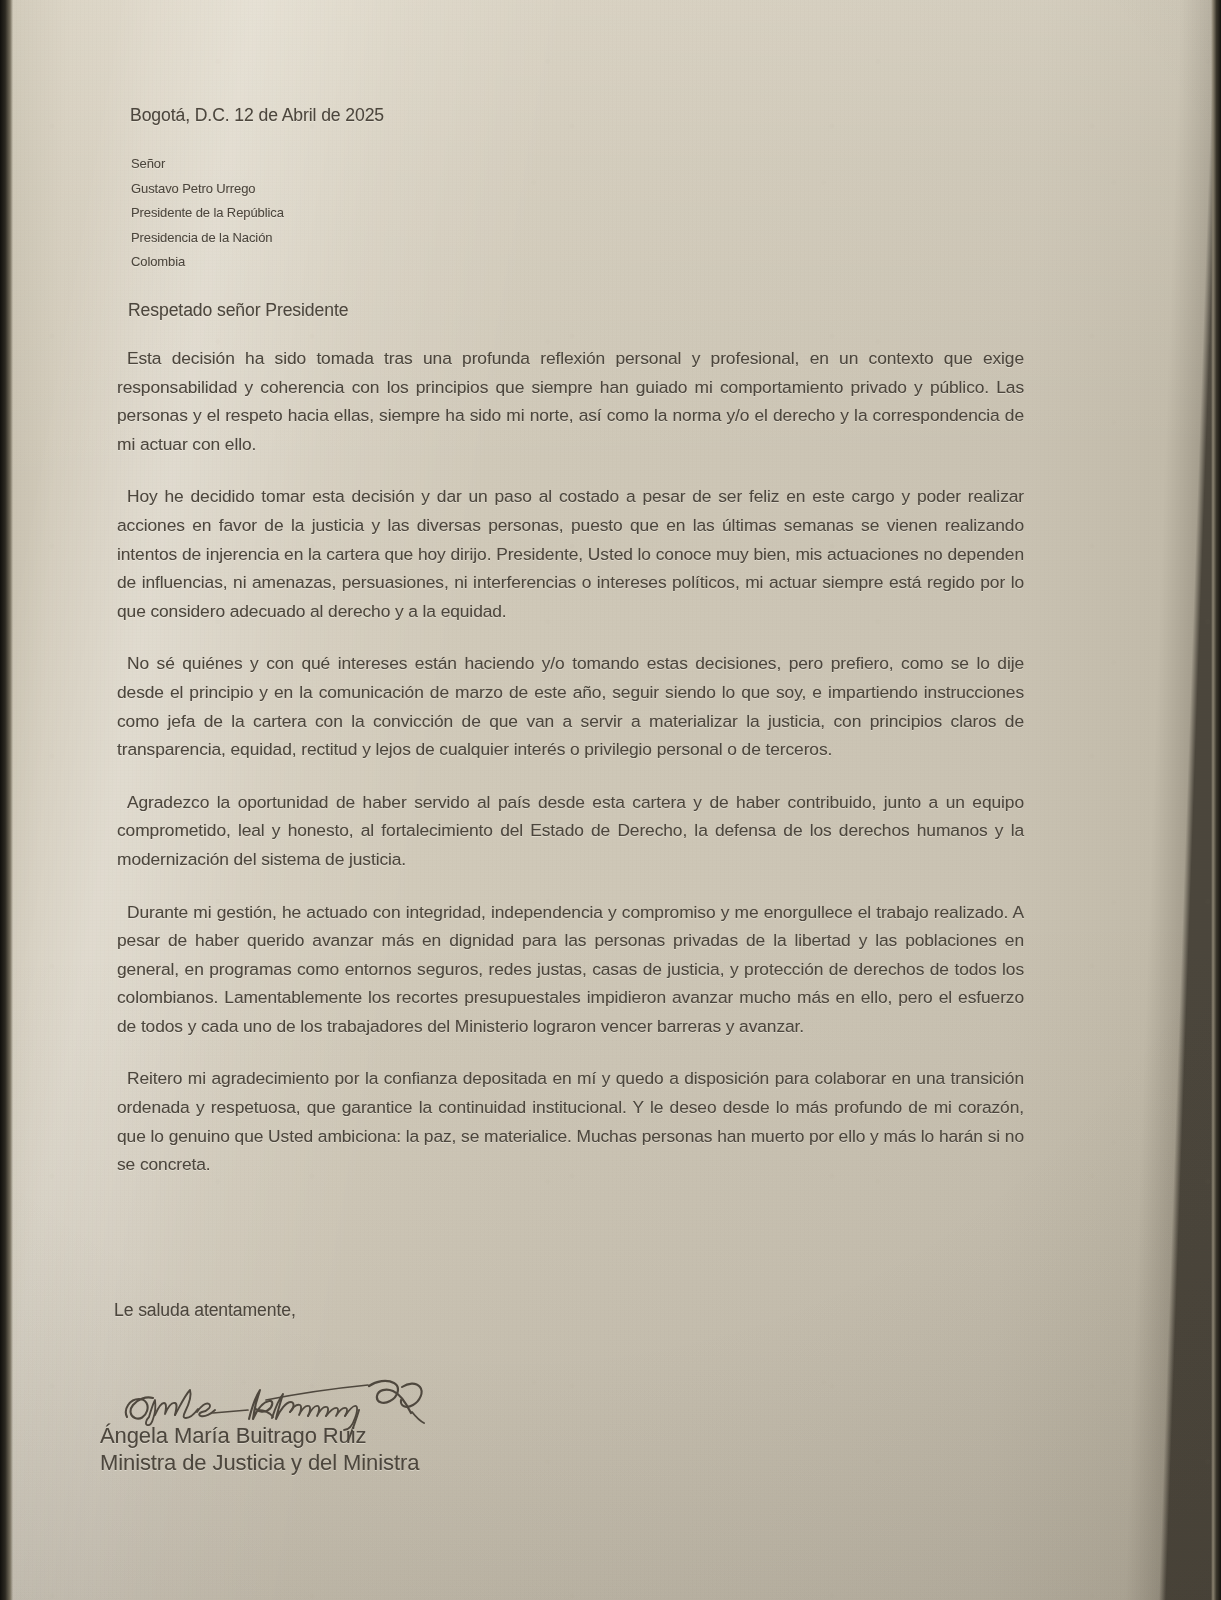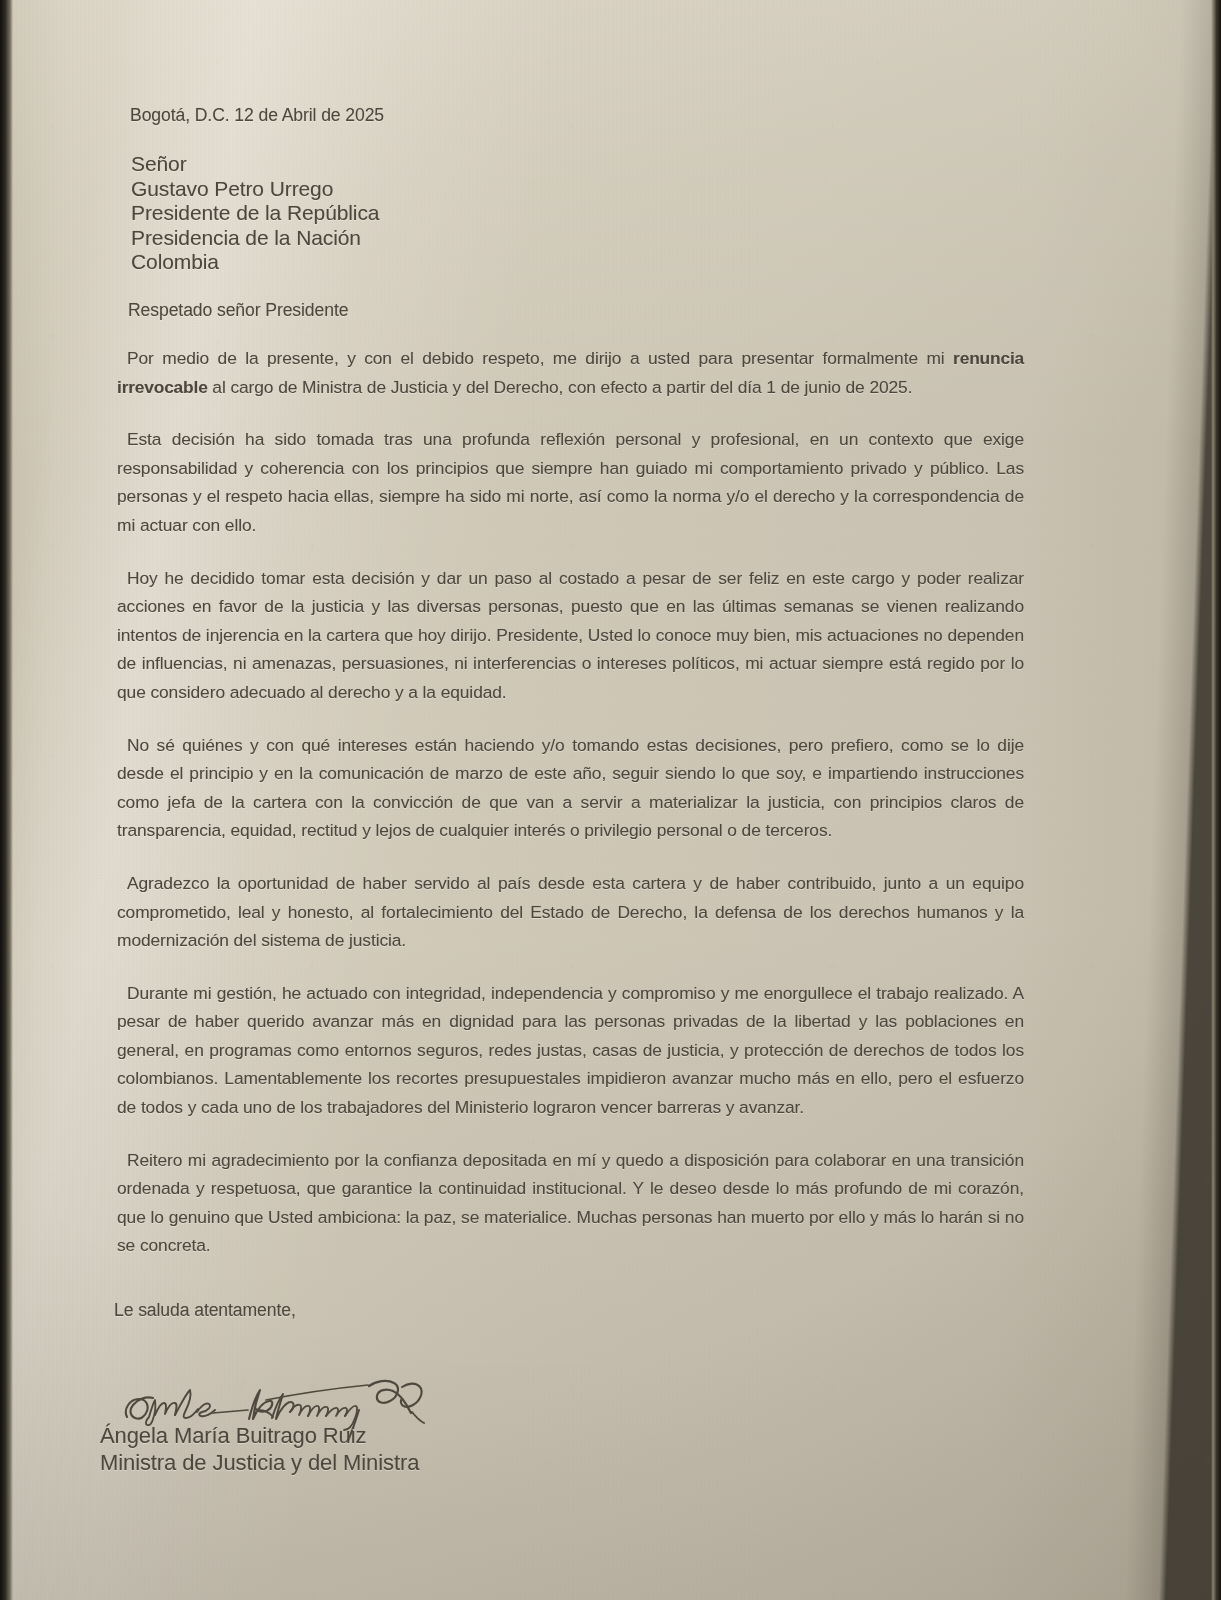--- a/index.html
+++ b/index.html
@@ -109,21 +109,21 @@
   .datum {
     position: absolute;
     left: 130px; top: 107px;
     font-size: 17.6px;
     white-space: nowrap;
   }
 
   .addressee {
     position: absolute;
     left: 131px; top: 152px;
-    font-size: 21px;
+    font-size: 13px;
     line-height: 24.5px;
   }
   .addressee div { white-space: nowrap; }
 
   .salutation {
     position: absolute;
     left: 128px; top: 302px;
     font-size: 17.6px;
     white-space: nowrap;
   }
@@ -198,21 +198,20 @@
       <div>Señor</div>
       <div>Gustavo Petro Urrego</div>
       <div>Presidente de la República</div>
       <div>Presidencia de la Nación</div>
       <div>Colombia</div>
     </div>
 
     <div class="salutation">Respetado señor Presidente</div>
 
     <div class="body">
-      <p><span>Por medio de la presente, y con el debido respeto, me dirijo a usted para presentar formalmente mi </span><b>renuncia irrevocable</b><span> al cargo de Ministra de Justicia y del Derecho, con efecto a partir del día 1 de junio de 2025.</span></p>
       <p><span>Esta decisión ha sido tomada tras una profunda reflexión personal y profesional, en un contexto que exige responsabilidad y coherencia con los principios que siempre han guiado mi comportamiento privado y público. Las personas y el respeto hacia ellas, siempre ha sido mi norte, así como la norma y/o el derecho y la correspondencia de mi actuar con ello.</span></p>
       <p><span>Hoy he decidido tomar esta decisión y dar un paso al costado a pesar de ser feliz en este cargo y poder realizar acciones en favor de la justicia y las diversas personas, puesto que en las últimas semanas se vienen realizando intentos de injerencia en la cartera que hoy dirijo. Presidente, Usted lo conoce muy bien, mis actuaciones no dependen de influencias, ni amenazas, persuasiones, ni interferencias o intereses políticos, mi actuar siempre está regido por lo que considero adecuado al derecho y a la equidad.</span></p>
       <p><span>No sé quiénes y con qué intereses están haciendo y/o tomando estas decisiones, pero prefiero, como se lo dije desde el principio y en la comunicación de marzo de este año, seguir siendo lo que soy, e impartiendo instrucciones como jefa de la cartera con la convicción de que van a servir a materializar la justicia, con principios claros de transparencia, equidad, rectitud y lejos de cualquier interés o privilegio personal o de terceros.</span></p>
       <p><span>Agradezco la oportunidad de haber servido al país desde esta cartera y de haber contribuido, junto a un equipo comprometido, leal y honesto, al fortalecimiento del Estado de Derecho, la defensa de los derechos humanos y la modernización del sistema de justicia.</span></p>
       <p><span>Durante mi gestión, he actuado con integridad, independencia y compromiso y me enorgullece el trabajo realizado. A pesar de haber querido avanzar más en dignidad para las personas privadas de la libertad y las poblaciones en general, en programas como entornos seguros, redes justas, casas de justicia, y protección de derechos de todos los colombianos. Lamentablemente los recortes presupuestales impidieron avanzar mucho más en ello, pero el esfuerzo de todos y cada uno de los trabajadores del Ministerio lograron vencer barreras y avanzar.</span></p>
       <p><span>Reitero mi agradecimiento por la confianza depositada en mí y quedo a disposición para colaborar en una transición ordenada y respetuosa, que garantice la continuidad institucional. Y le deseo desde lo más profundo de mi corazón, que lo genuino que Usted ambiciona: la paz, se materialice. Muchas personas han muerto por ello y más lo harán si no se concreta.</span></p>
     </div>
 
     <div class="closing">Le saluda atentamente,</div>
 

